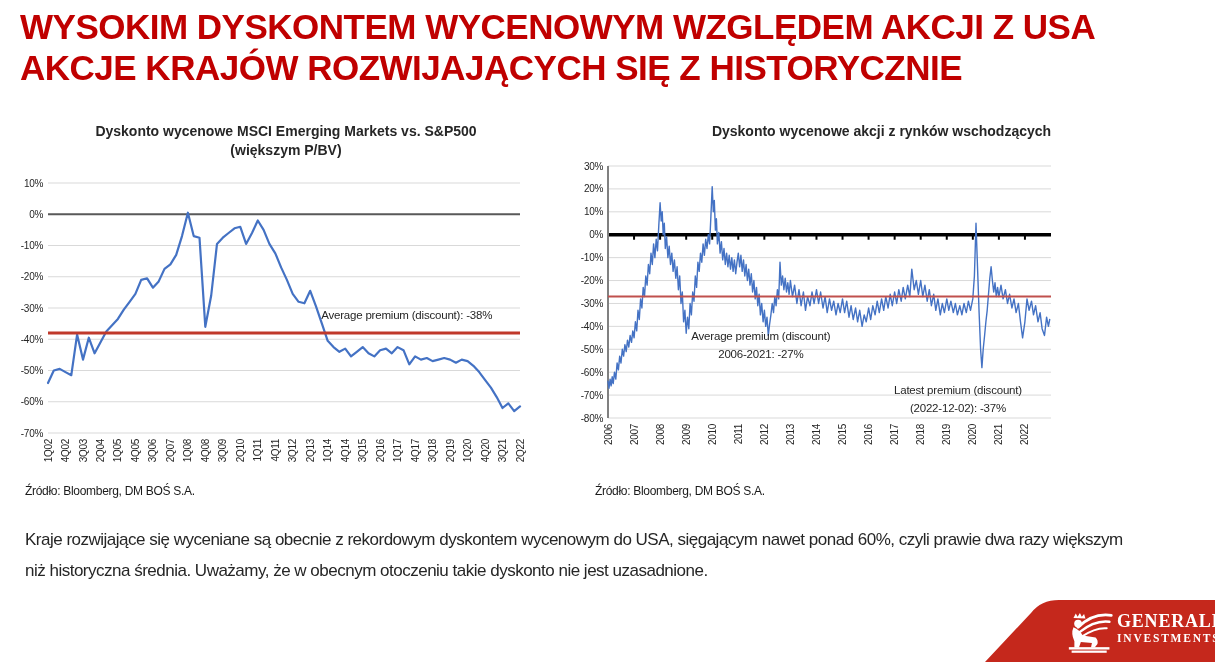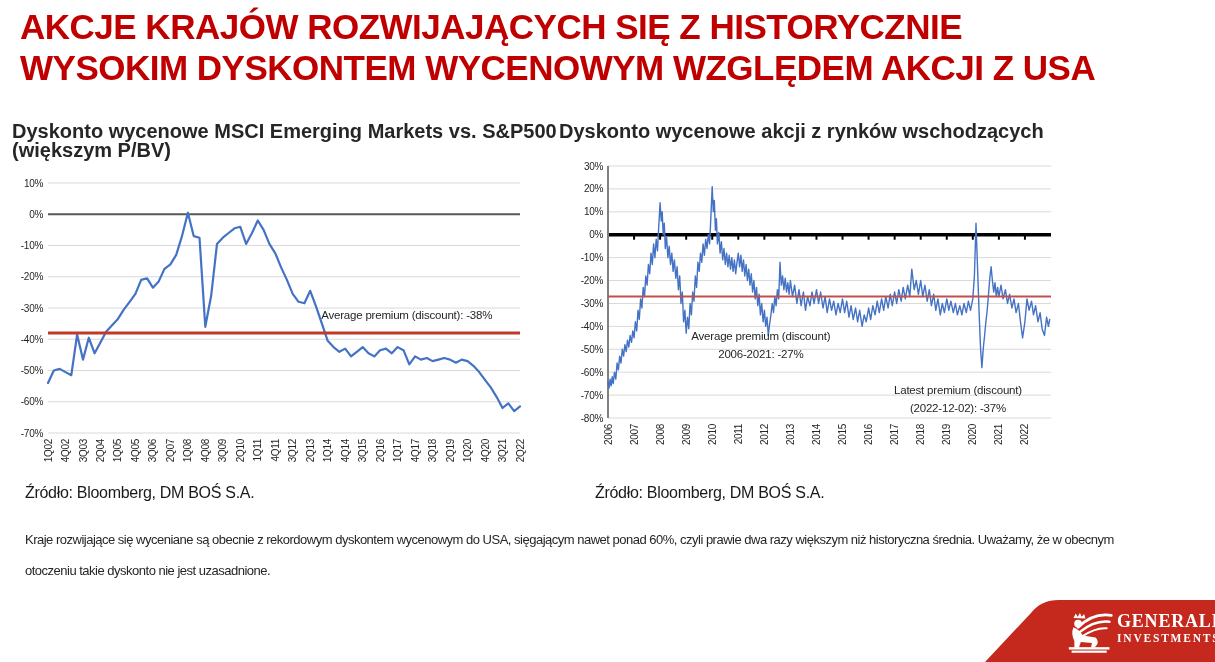--- a/index.html
+++ b/index.html
@@ -3,46 +3,46 @@
 <meta charset="utf-8">
 <style>
   html,body{margin:0;padding:0;background:#fff;}
   .slide{position:relative;width:1215px;height:662px;background:#ffffff;overflow:hidden;
          font-family:"Liberation Sans",sans-serif;}
   .main-title{position:absolute;left:20px;top:6px;width:1180px;
     font-weight:bold;font-size:35px;line-height:41px;letter-spacing:-0.5px;color:#C00000;}
   .chart-block{position:absolute;top:122px;}
   .chart-block.left{left:12px;width:548px;}
   .chart-block.right{left:559px;width:645px;}
-  .chart-title{text-align:left;font-weight:bold;font-size:20px;line-height:19px;color:#262626;}
+  .chart-title{text-align:center;font-weight:bold;font-size:14px;line-height:19px;color:#262626;}
   .chart-svg{display:block;margin-top:8px;}
   .chart-block.right .chart-svg{margin-left:12px;}
   .tick{font-family:"Liberation Sans",sans-serif;font-size:10px;fill:#262626;letter-spacing:-0.3px;}
   .ann{font-family:"Liberation Sans",sans-serif;font-size:11.5px;fill:#262626;letter-spacing:-0.2px;}
-  .source{position:absolute;top:484px;font-size:16px;letter-spacing:-0.3px;color:#1a1a1a;}
+  .source{position:absolute;top:484px;font-size:12px;letter-spacing:-0.3px;color:#1a1a1a;}
   .source.s-left{left:25px;}
   .source.s-right{left:595px;}
   .body-text{position:absolute;left:25px;top:524px;width:1100px;
-    font-size:13px;line-height:31px;letter-spacing:-0.5px;color:#262626;}
+    font-size:17px;line-height:31px;letter-spacing:-0.5px;color:#262626;}
   .logo-banner{position:absolute;right:0;bottom:0;width:230px;height:62px;}
   .logo-banner svg.bgshape{position:absolute;left:0;top:0;}
   .lion{position:absolute;left:82px;top:8px;}
   .brand{position:absolute;left:132px;top:11px;color:#ffffff;
     font-family:"Liberation Serif",serif;}
   .brand .b1{font-size:18px;font-weight:bold;letter-spacing:0.8px;line-height:20px;}
   .brand .b2{font-size:11.5px;font-weight:bold;letter-spacing:1.8px;line-height:14px;}
 </style>
 </head>
 <body>
 
 <div class="slide">
 
   <div class="main-title" style="color: rgb(192, 0, 0);">
+    <div>WYSOKIM DYSKONTEM WYCENOWYM WZGLĘDEM AKCJI Z USA</div>
     <div>AKCJE KRAJÓW ROZWIJAJĄCYCH SIĘ Z HISTORYCZNIE</div>
-    <div>WYSOKIM DYSKONTEM WYCENOWYM WZGLĘDEM AKCJI Z USA</div>
   </div>
 
   <div class="chart-block left">
     <div class="chart-title">
       <div>Dyskonto wycenowe MSCI Emerging Markets vs. S&amp;P500</div>
       <div>(większym P/BV)</div>
     </div>
     <svg class="chart-svg" width="548" height="312">
         <line x1="36" y1="15" x2="508" y2="15" stroke="#d9d9d9" stroke-width="1"></line>
         <text x="31" y="18.5" text-anchor="end" class="tick">10%</text>

